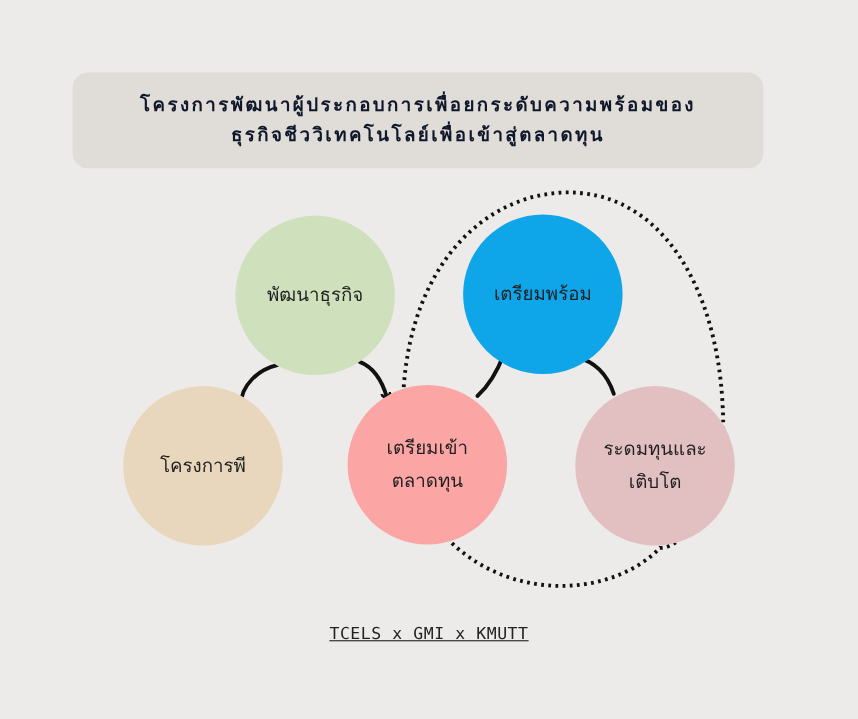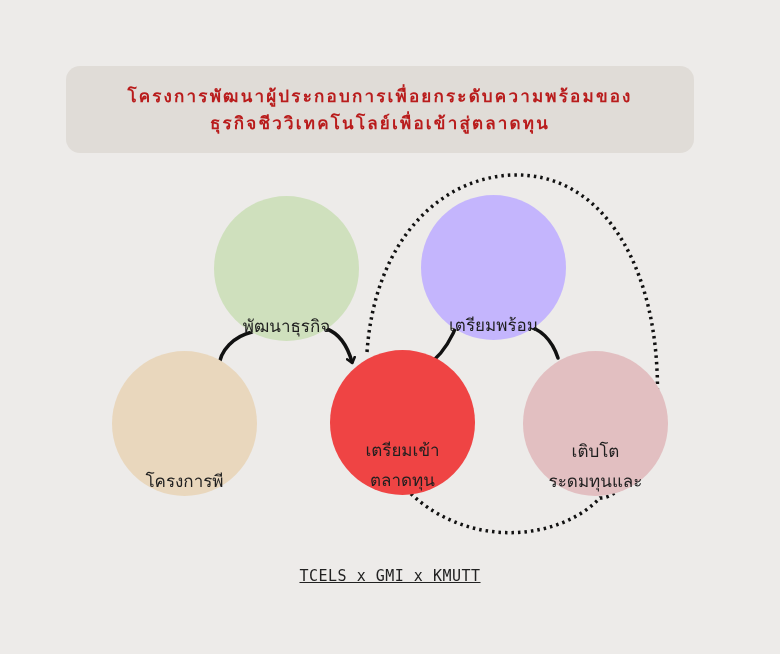--- a/index.html
+++ b/index.html
@@ -17,29 +17,29 @@
       background: #e0dcd7;
       border-radius: 14px;
       display: flex; flex-direction: column;
       align-items: center; justify-content: center;
     }
     .banner .line {
       font-family: "DejaVu Sans", sans-serif;
       font-weight: bold;
       font-size: 17px;
       letter-spacing: 2.2px;
-      color: #b91c1c;
+      color: #0f172a;
       line-height: 27px;
       white-space: nowrap;
     }
     svg.connectors { position: absolute; left: 0; top: 0; }
     .node {
       position: absolute;
       border-radius: 50%;
-      display: flex; align-items: flex-end; justify-content: center;
+      display: flex; align-items: center; justify-content: center;
       text-align: center;
       color: #1f1f1f;
       font-size: 17px;
       line-height: 30px;
     }
     .node span { display: block; }
     .footer {
       position: absolute;
       left: 0; width: 780px; top: 567px;
       text-align: center;
@@ -81,33 +81,33 @@
     <span>โครงการพี</span>
   </div>
 </div>
 
 <div class="node" style="left:214px; top:196px; width:145px; height:145px; background:#cfe0bd;">
   <div>
     <span>พัฒนาธุรกิจ</span>
   </div>
 </div>
 
-<div class="node" style="left:330px; top:350px; width:145px; height:145px; background:#ef4444;">
+<div class="node" style="left:316px; top:350px; width:145px; height:145px; background:#fca5a5;">
   <div>
     <span>เตรียมเข้า</span>
     <span>ตลาดทุน</span>
   </div>
 </div>
 
-<div class="node" style="left:421px; top:195px; width:145px; height:145px; background:#c4b5fd;">
+<div class="node" style="left:421px; top:195px; width:145px; height:145px; background:#0ea5e9;">
   <div>
     <span>เตรียมพร้อม</span>
   </div>
 </div>
 
 <div class="node" style="left:523px; top:351px; width:145px; height:145px; background:#e2bfc1;">
   <div>
+    <span>ระดมทุนและ</span>
     <span>เติบโต</span>
-    <span>ระดมทุนและ</span>
   </div>
 </div>
 
 <div class="footer">TCELS x GMI x KMUTT</div>
 
 </body></html>

